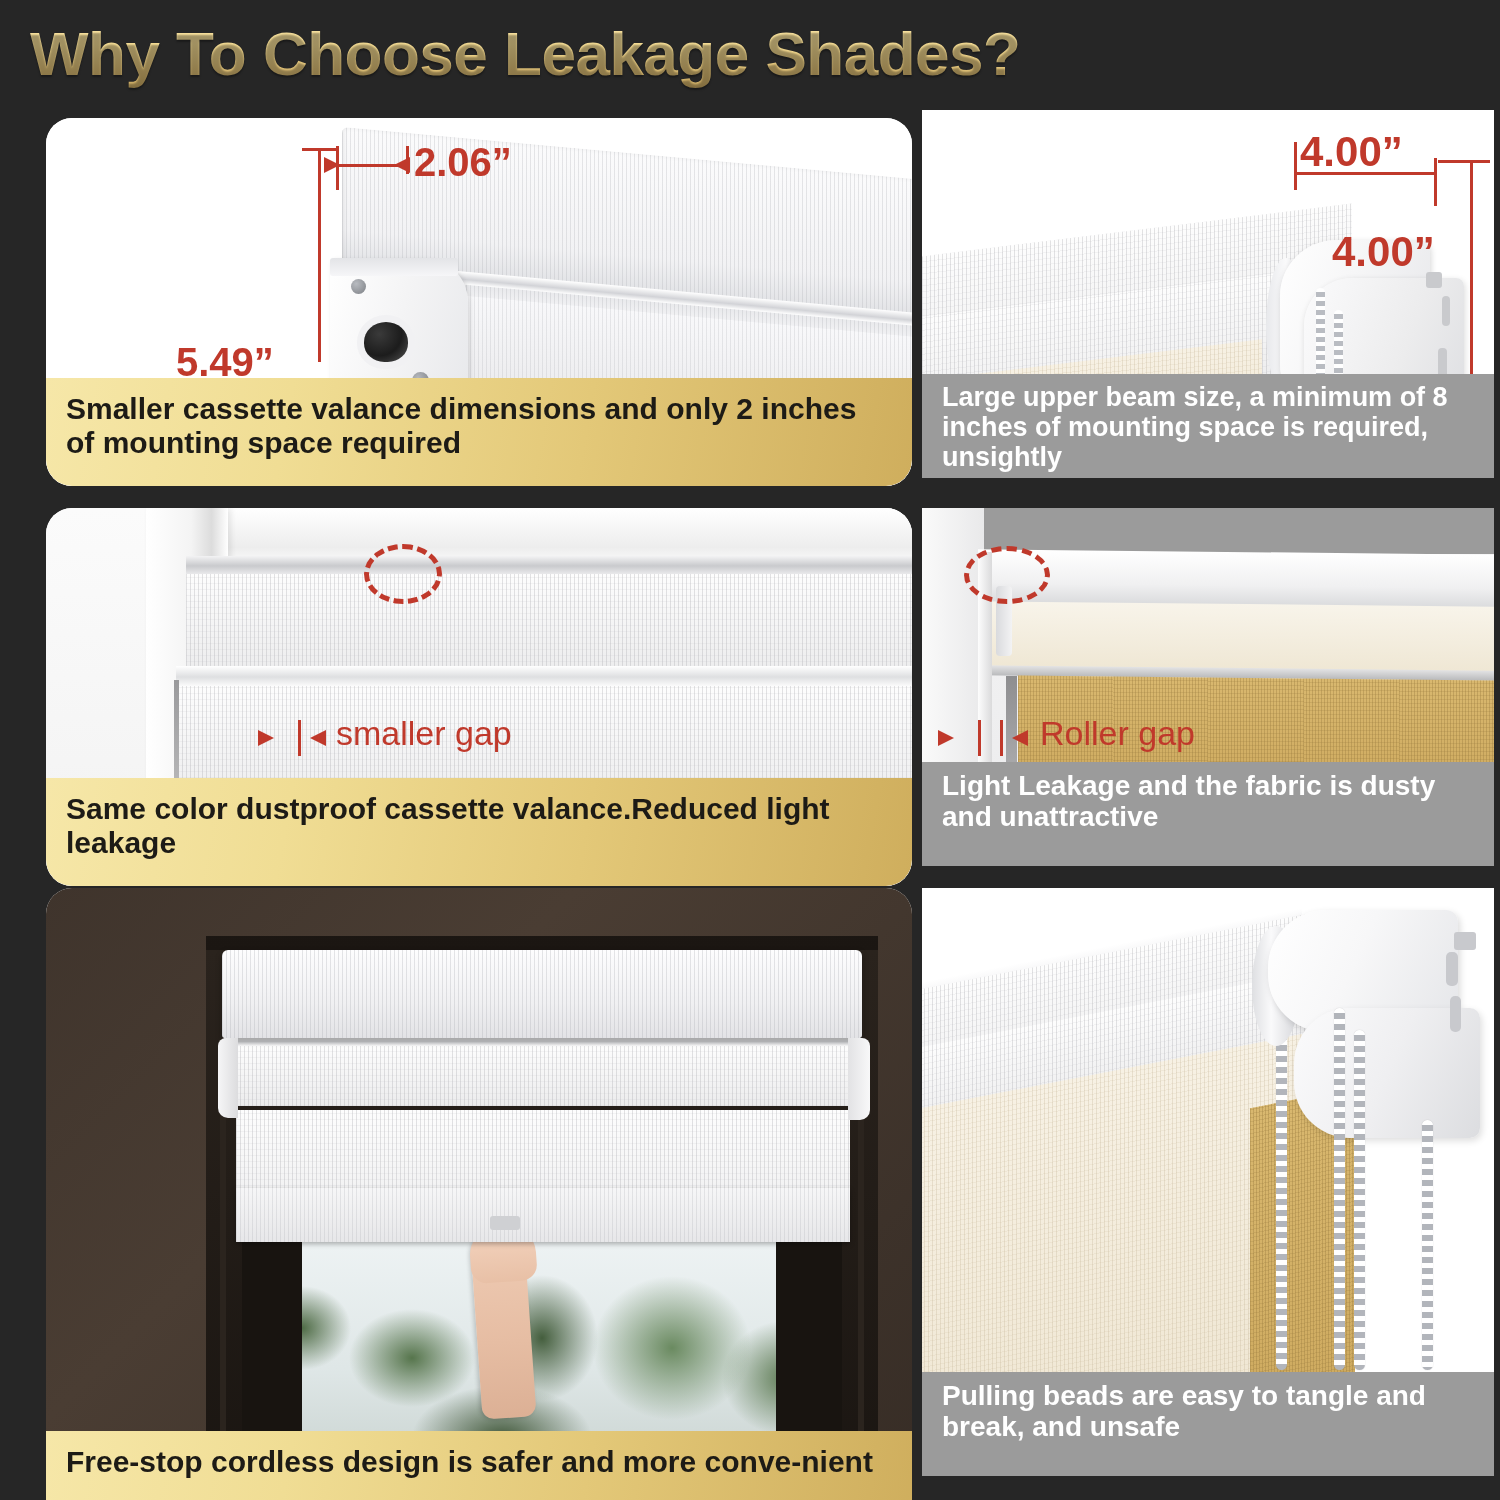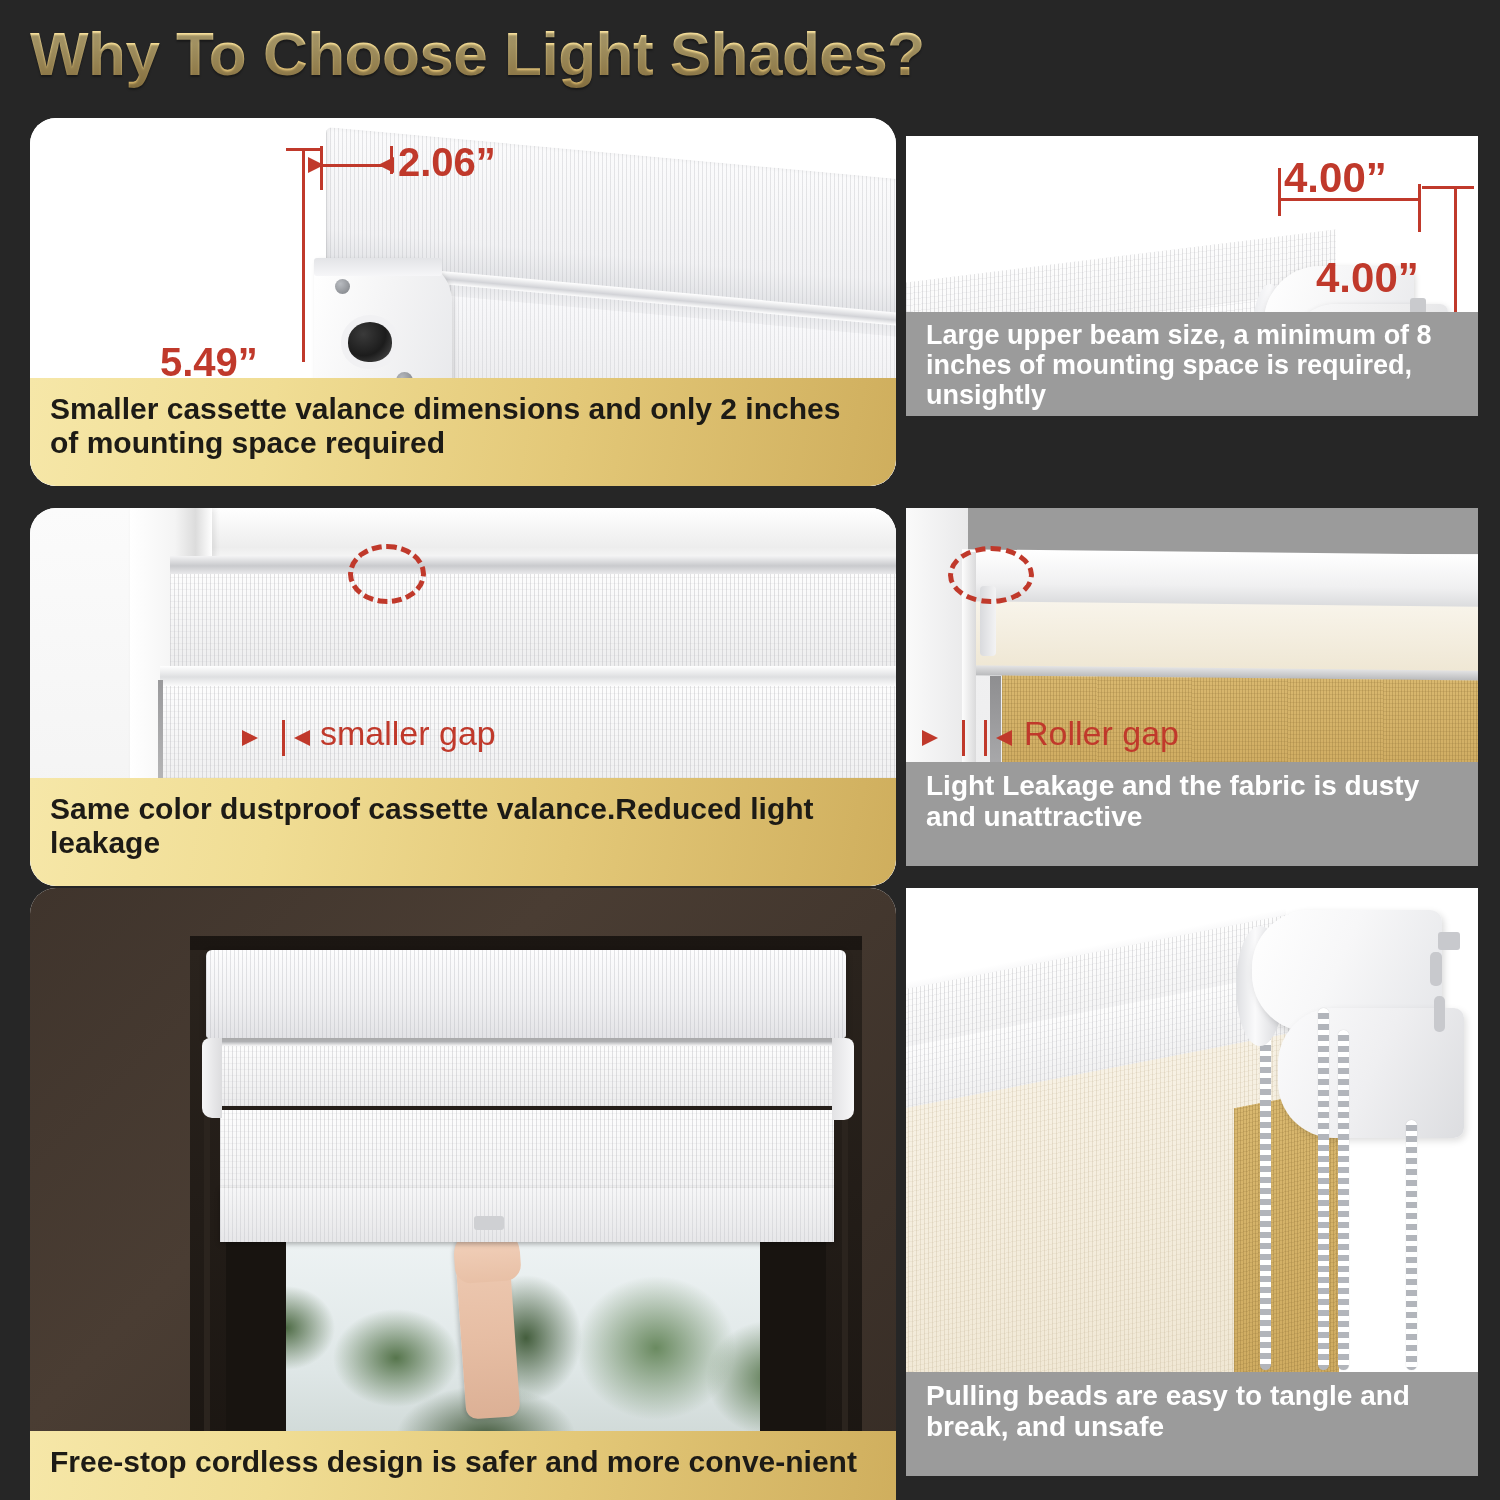--- a/index.html
+++ b/index.html
@@ -24,36 +24,36 @@
     background: linear-gradient(180deg, #fbe7a8 0%, #f6dd94 38%, #e0c177 72%, #c9a860 100%);
     -webkit-background-clip: text;
     background-clip: text;
     color: transparent;
     -webkit-text-fill-color: transparent;
     text-shadow: 0 2px 2px rgba(0,0,0,0.35);
     white-space: nowrap;
   }
 
   
-  .grid { position: absolute; inset: 0; }
+  .grid { position: absolute; inset: 0; margin-left: 16px; }
 
   .panel {
     position: absolute;
     overflow: hidden;
     background: #ffffff;
   }
 
   .panel.rounded { border-radius: 26px; }
 
   
   #p1 { left: 30px;  top: 118px;  width: 866px; height: 368px; }
   #p3 { left: 30px;  top: 508px;  width: 866px; height: 378px; }
   #p5 { left: 30px;  top: 888px;  width: 866px; height: 651px; }
   
-  #p2 { left: 906px; top: 136px;  width: 572px; height: 280px; padding-left: 23px; }
+  #p2 { left: 906px; top: 110px;  width: 572px; height: 368px; padding-left: 23px; }
   #p4 { left: 906px; top: 508px;  width: 572px; height: 358px; }
   #p6 { left: 906px; top: 888px;  width: 572px; height: 588px; }
 
   .photo { position: absolute; inset: 0; overflow: hidden; }
 
   
   .caption {
     position: absolute;
     left: 0; right: 0; bottom: 0;
     padding: 14px 20px 16px 20px;
@@ -436,21 +436,21 @@
     box-shadow: 0 0 1px rgba(0,0,0,0.25);
   }
   #p6 .b1 { left:354px; top:42px;  height:440px; }
   #p6 .b2 { left:412px; top:120px; height:362px; }
   #p6 .b3 { left:432px; top:142px; height:340px; }
   #p6 .b4 { left:500px; top:232px; height:250px; }
 </style>
 </head>
 <body>
 
-<div class="title">Why To Choose Light Shades?</div>
+<div class="title">Why To Choose Leakage Shades?</div>
 
 <div class="grid">
 
   <div class="panel rounded" id="p1">
     <div class="photo">
       <div class="bg"></div>
       <div class="valance-body"></div>
       <div class="valance-groove"></div>
       <div class="valance-lower"></div>
       <div class="endcap"></div>

